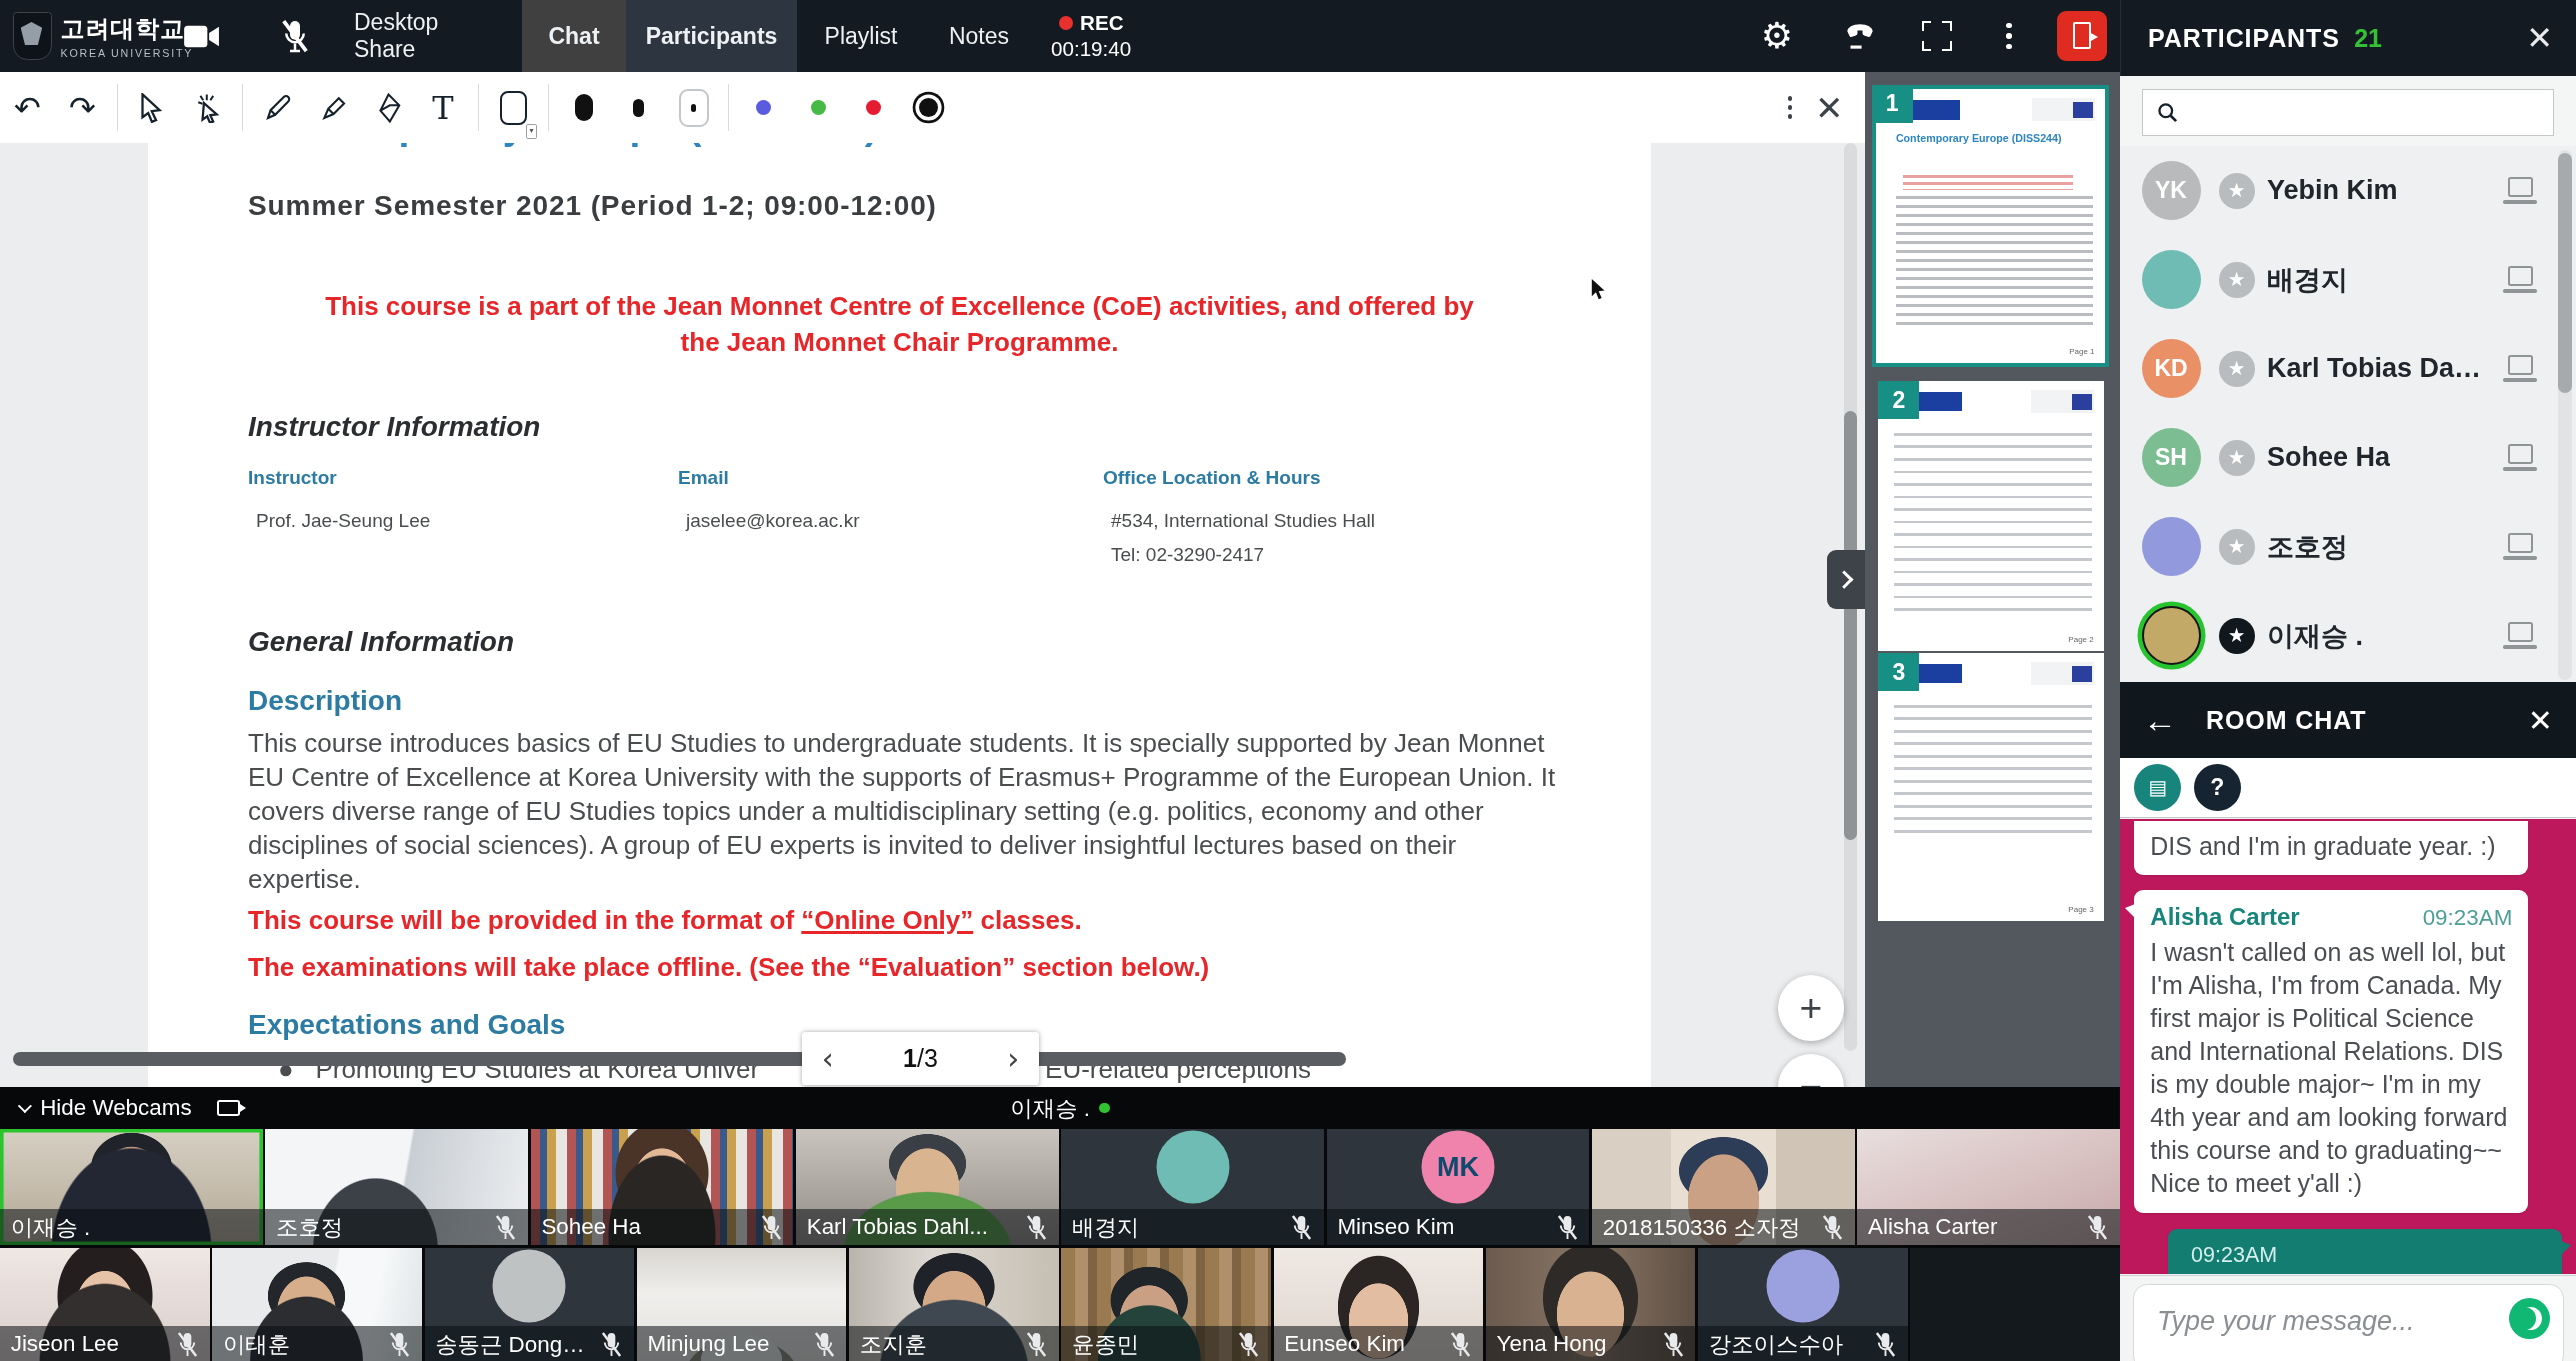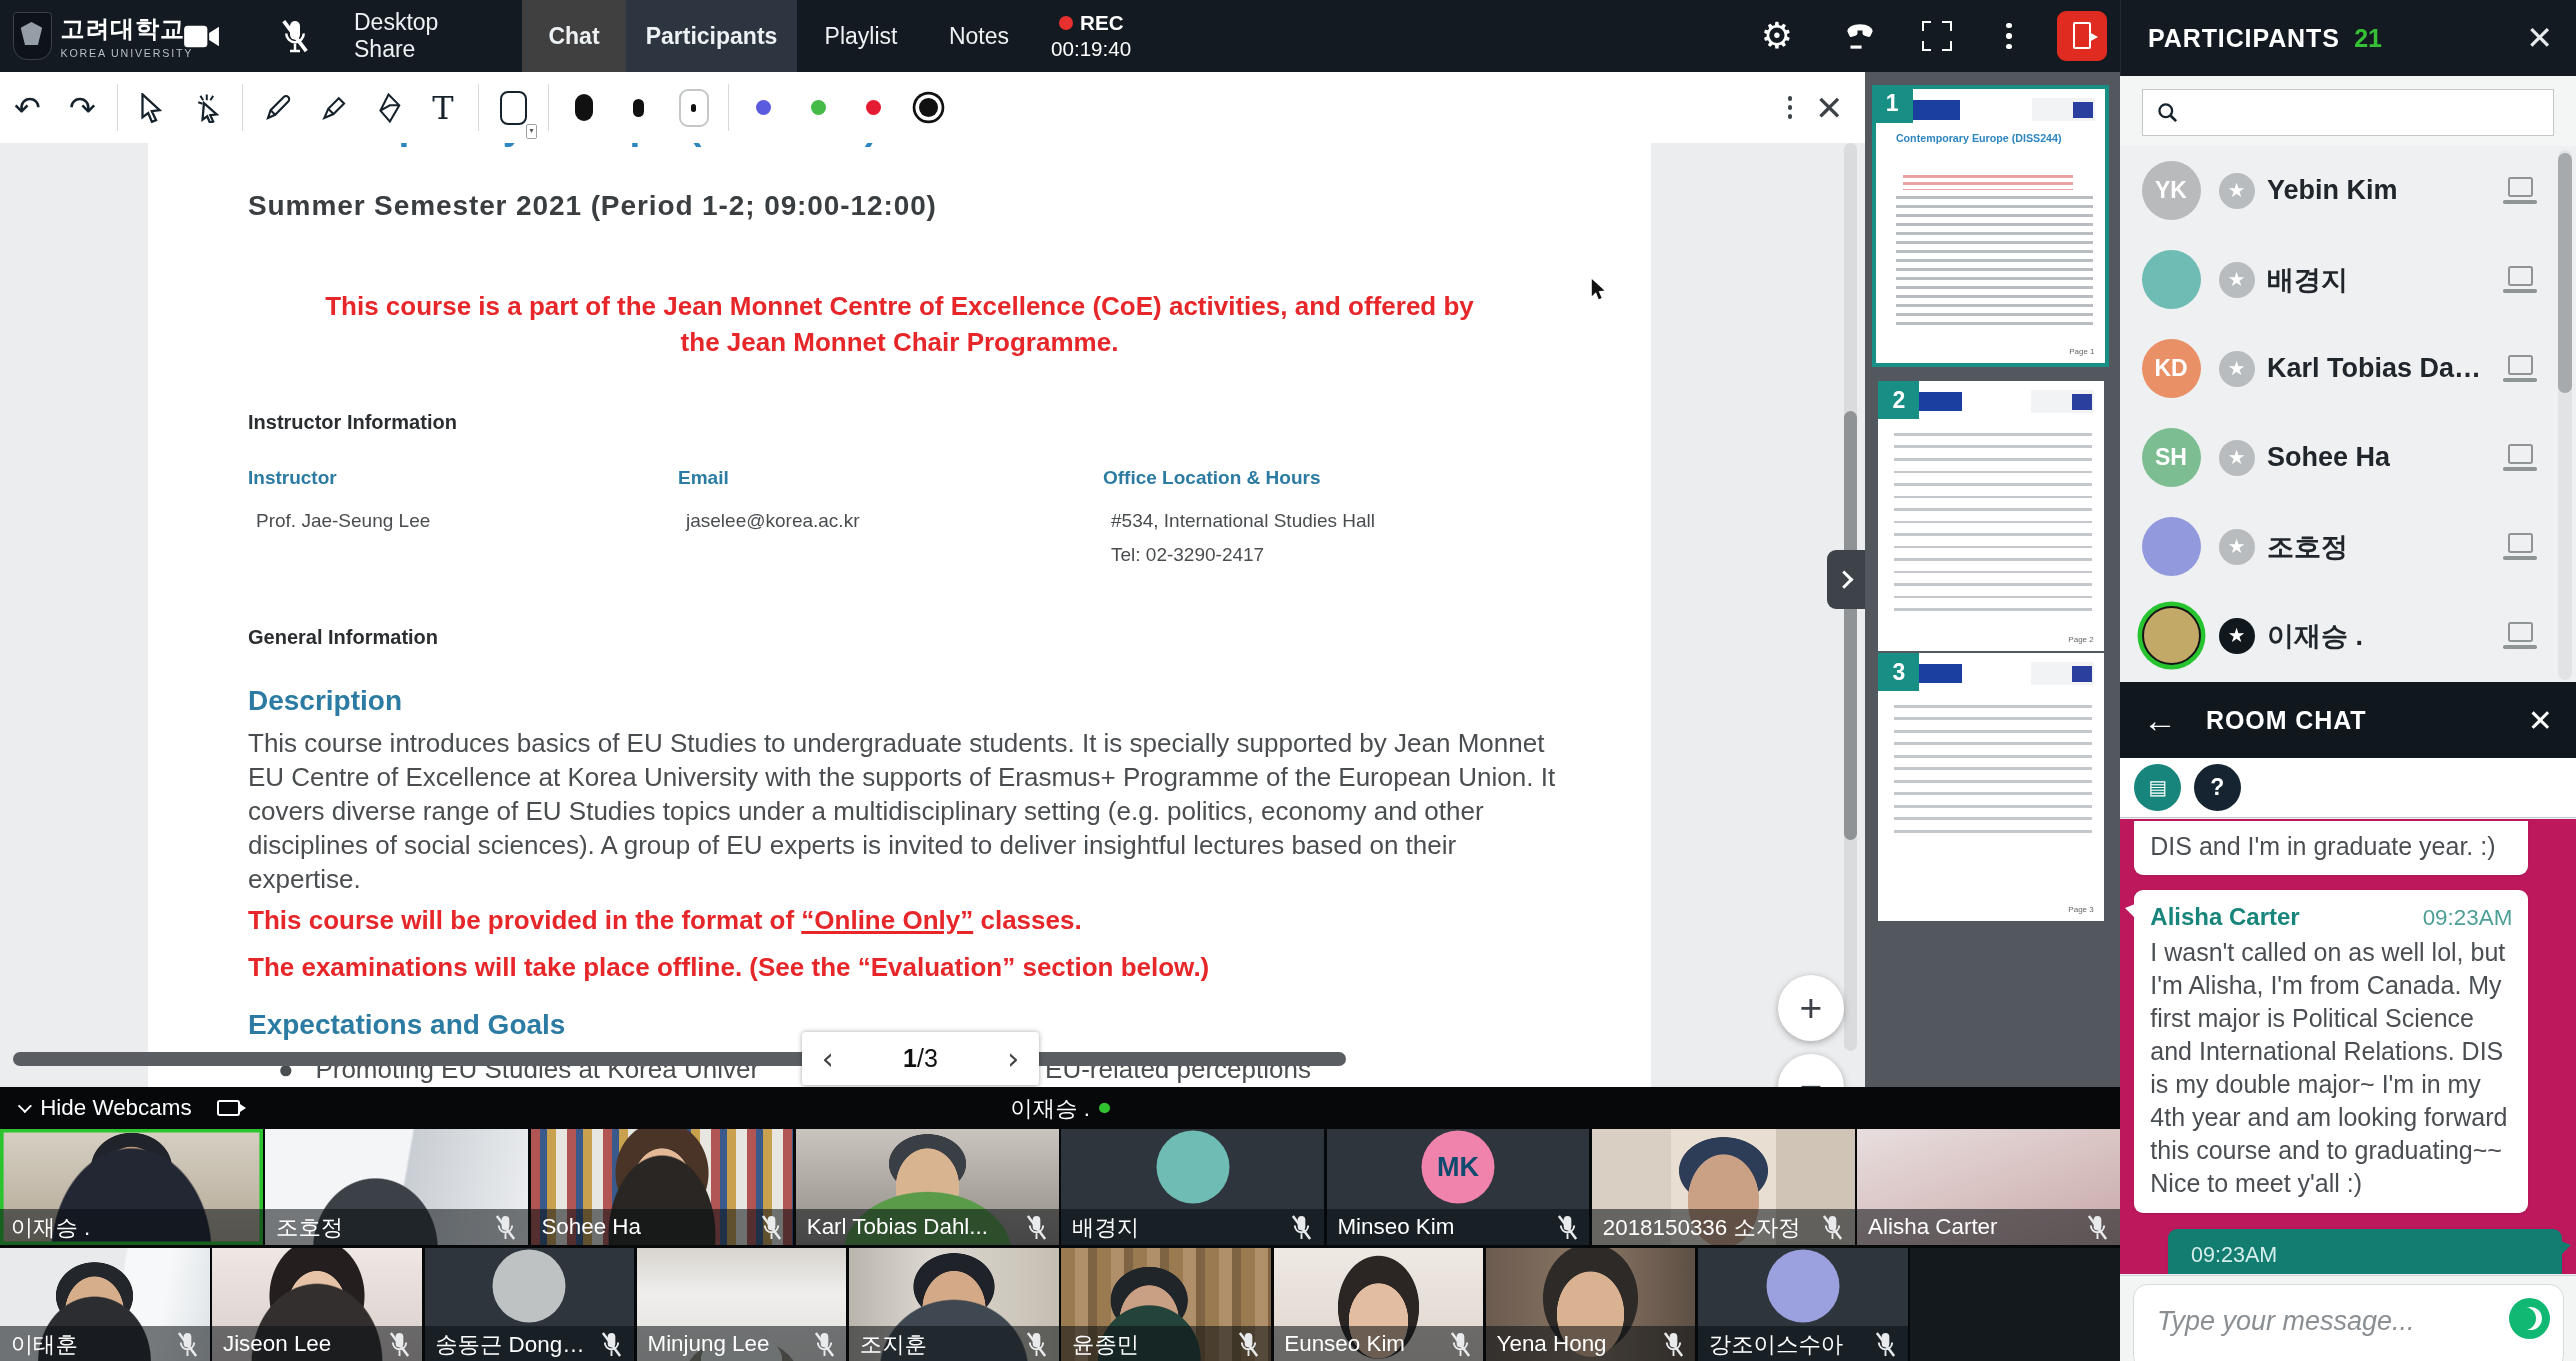--- a/index.html
+++ b/index.html
@@ -75,21 +75,21 @@
   .kebab-d i{width:4.5px;height:4.5px;border-radius:50%;background:#3c4247;}
   .tb-close{font-size:34px;color:#3c4247;font-weight:200;}
 
   
   .whiteboard{position:absolute;left:0;top:143px;width:1865px;height:944px;background:#ecedee;overflow:hidden;}
   .page{position:absolute;left:148px;top:0;width:1503px;height:944px;background:#fff;}
   .doc{position:absolute;color:#4a4d4f;}
   .doc-title{left:100px;top:-39px;font-size:39px;font-weight:bold;color:#2e86c1;letter-spacing:0.9px;white-space:nowrap;}
   .doc-semester{left:100px;top:47px;font-size:28px;font-weight:600;color:#3b3e40;letter-spacing:0.9px;white-space:nowrap;}
   .doc-notice{left:0;top:145px;width:1503px;text-align:center;font-size:26px;font-weight:bold;color:#e7262a;line-height:36px;}
-  .doc-h1{font-size:20px;font-weight:bold;color:#2b2e30;}
+  .doc-h1{font-size:28px;font-weight:bold;color:#2b2e30;font-style:italic;}
   .doc-h2{font-size:28px;font-weight:bold;color:#2b7ba3;}
   .doc-instr-h{left:100px;top:268px;}
   .doc-col{position:absolute;font-size:19px;}
   .col-label{color:#2b7ba3;font-weight:bold;}
   .col-val{color:#4a4d4f;margin-left:8px;}
   .doc-gen-h{left:100px;top:483px;}
   .doc-desc-h{left:100px;top:542px;}
   .doc-para{left:100px;top:583px;width:1315px;font-size:26px;line-height:34px;color:#4a4d4f;}
   .doc-red{left:100px;font-size:26px;font-weight:bold;color:#e7262a;white-space:nowrap;}
   .doc-red u{text-decoration:underline;text-decoration-thickness:2.7px;}
@@ -599,36 +599,36 @@
       <svg class="cam-mic" viewBox="0 0 24 28">
               <path d="M12 2a4 4 0 0 1 4 4v7a4 4 0 0 1-8 0V6a4 4 0 0 1 4-4z" fill="#e8eaec"></path>
               <path d="M5 12a7 7 0 0 0 14 0" stroke="#e8eaec" stroke-width="2" fill="none"></path>
               <line x1="12" y1="20" x2="12" y2="26" stroke="#e8eaec" stroke-width="2"></line>
               <line x1="3" y1="2" x2="21" y2="26" stroke="#e8eaec" stroke-width="2.6"></line>
             </svg>
     </div>
   </div>
       </div>
     <div class="camrow row2" id="camrow2">
+        <div class="cam" data-scene="jiseon">
+
+    <div class="cam-label">
+      <span class="cam-name">Jiseon Lee</span>
+      <svg class="cam-mic" viewBox="0 0 24 28">
+              <path d="M12 2a4 4 0 0 1 4 4v7a4 4 0 0 1-8 0V6a4 4 0 0 1 4-4z" fill="#e8eaec"></path>
+              <path d="M5 12a7 7 0 0 0 14 0" stroke="#e8eaec" stroke-width="2" fill="none"></path>
+              <line x1="12" y1="20" x2="12" y2="26" stroke="#e8eaec" stroke-width="2"></line>
+              <line x1="3" y1="2" x2="21" y2="26" stroke="#e8eaec" stroke-width="2.6"></line>
+            </svg>
+    </div>
+  </div>
         <div class="cam" data-scene="taehoon">
 
     <div class="cam-label">
       <span class="cam-name">이태훈</span>
-      <svg class="cam-mic" viewBox="0 0 24 28">
-              <path d="M12 2a4 4 0 0 1 4 4v7a4 4 0 0 1-8 0V6a4 4 0 0 1 4-4z" fill="#e8eaec"></path>
-              <path d="M5 12a7 7 0 0 0 14 0" stroke="#e8eaec" stroke-width="2" fill="none"></path>
-              <line x1="12" y1="20" x2="12" y2="26" stroke="#e8eaec" stroke-width="2"></line>
-              <line x1="3" y1="2" x2="21" y2="26" stroke="#e8eaec" stroke-width="2.6"></line>
-            </svg>
-    </div>
-  </div>
-        <div class="cam" data-scene="jiseon">
-
-    <div class="cam-label">
-      <span class="cam-name">Jiseon Lee</span>
       <svg class="cam-mic" viewBox="0 0 24 28">
               <path d="M12 2a4 4 0 0 1 4 4v7a4 4 0 0 1-8 0V6a4 4 0 0 1 4-4z" fill="#e8eaec"></path>
               <path d="M5 12a7 7 0 0 0 14 0" stroke="#e8eaec" stroke-width="2" fill="none"></path>
               <line x1="12" y1="20" x2="12" y2="26" stroke="#e8eaec" stroke-width="2"></line>
               <line x1="3" y1="2" x2="21" y2="26" stroke="#e8eaec" stroke-width="2.6"></line>
             </svg>
     </div>
   </div>
         <div class="cam">
     <div class="cam-ava" style="background: rgb(191, 194, 195);"></div>

